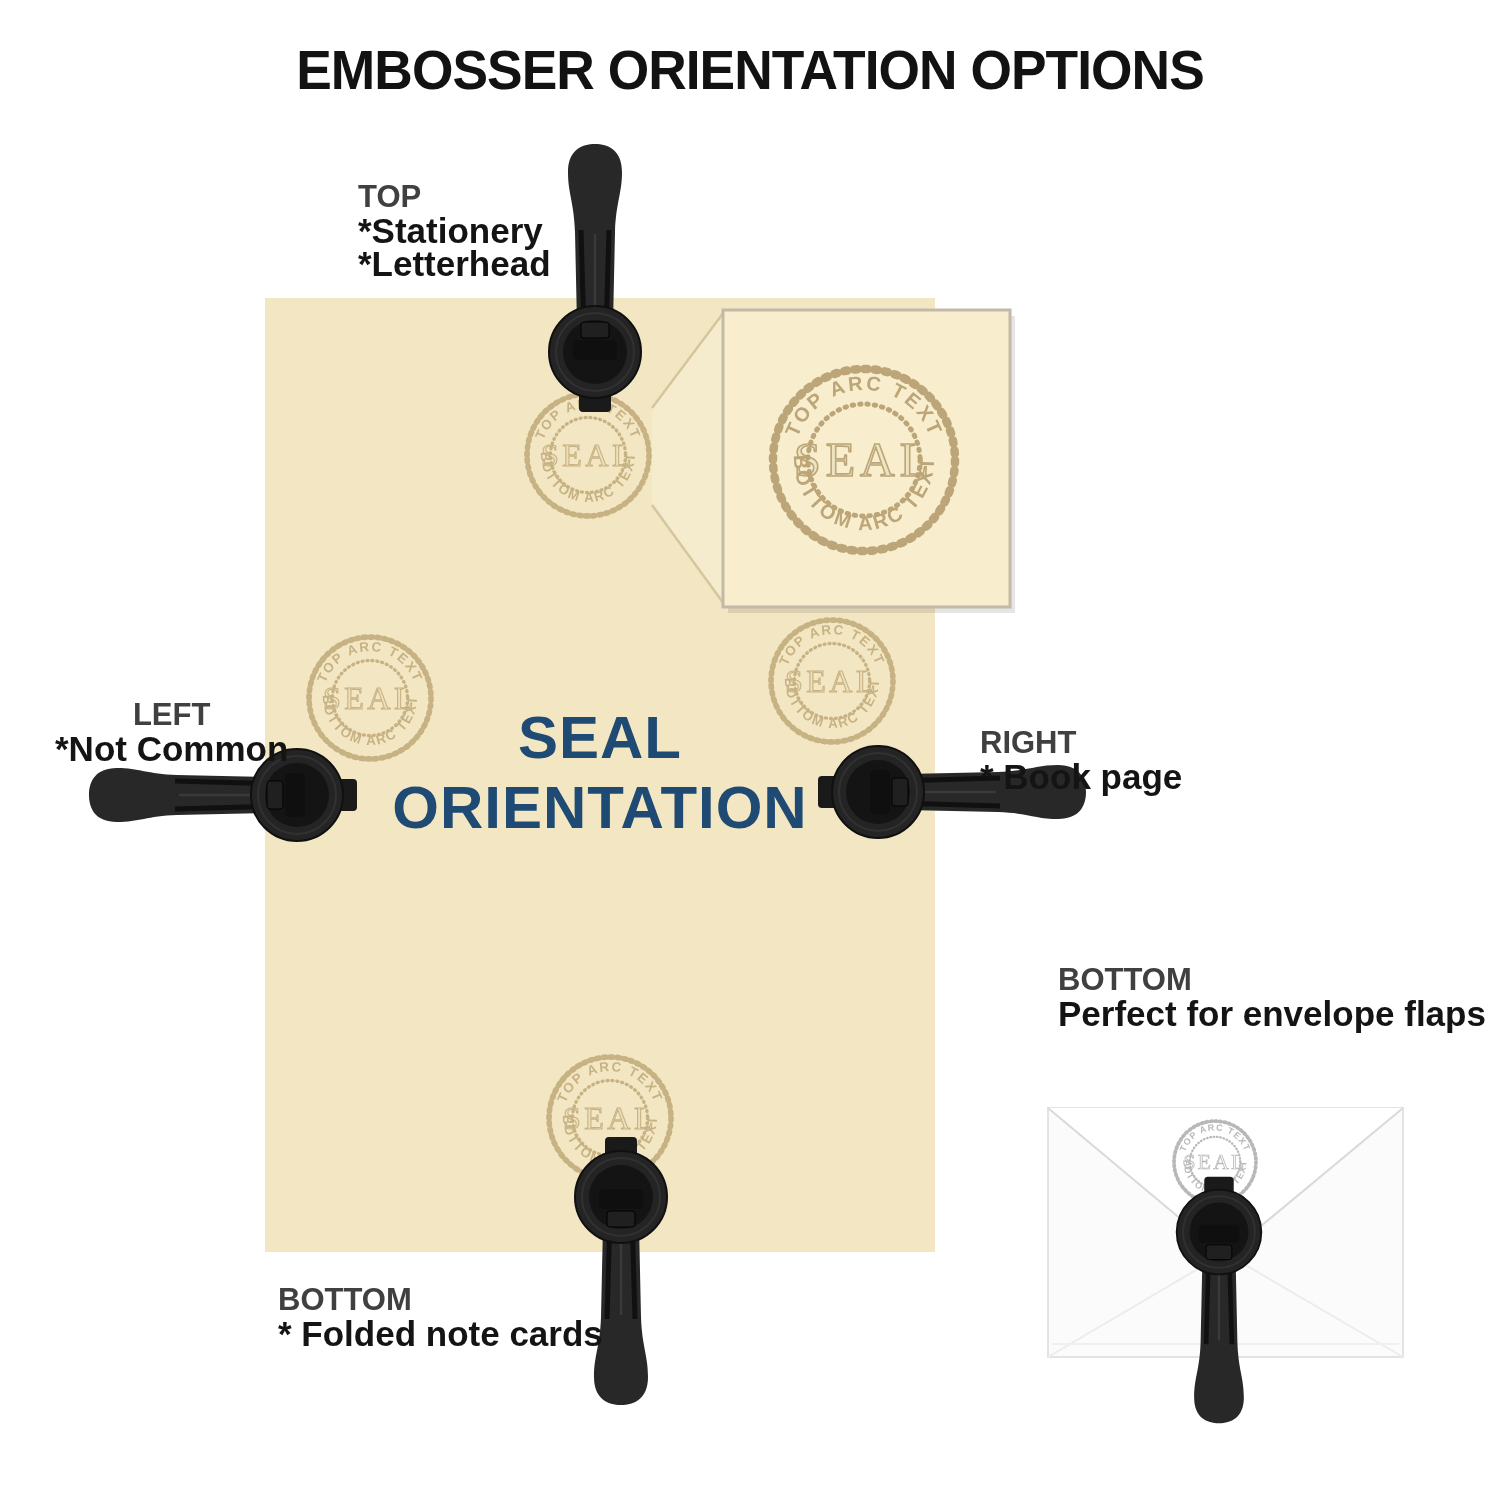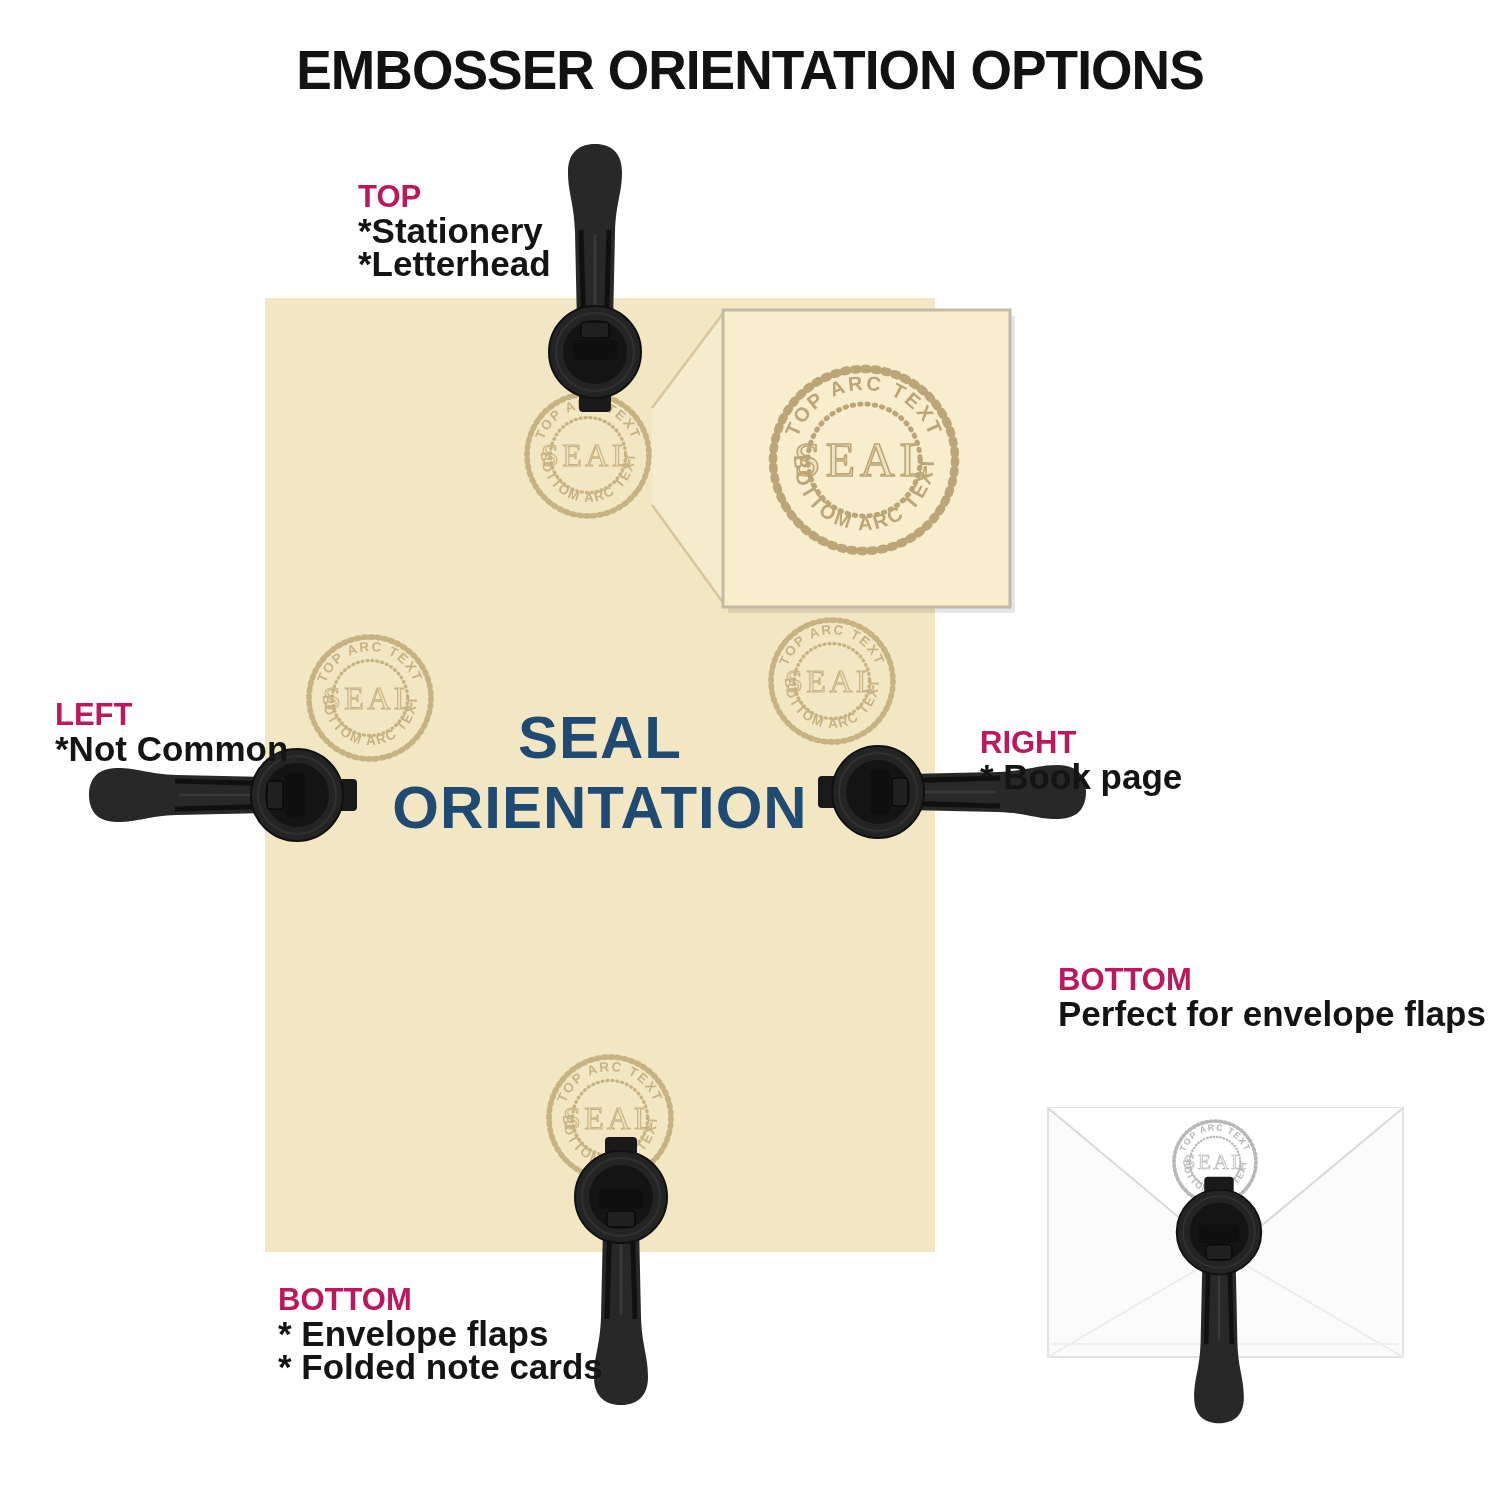--- a/index.html
+++ b/index.html
@@ -13,21 +13,21 @@
     letter-spacing:-1px; color:#121212; margin:0;
     transform:scaleX(0.97);
   }
   .paper {
     position:absolute; left:265px; top:298px; width:670px; height:954px;
     background:#f3e7c3;
   }
   .overlay { position:absolute; left:0; top:0; width:1500px; height:1500px; }
 
   .label-block { position:absolute; }
-  .label-heading { font-size:31px; font-weight:bold; color:#be185d; line-height:34px; }
+  .label-heading { font-size:31px; font-weight:bold; color:#404040; line-height:34px; }
   .label-item { font-size:35px; font-weight:bold; color:#141414; line-height:33px; }
 
   .center-text {
     position:absolute; left:265px; top:703px; width:670px;
     text-align:center; color:#1e4a74; font-weight:bold;
     font-size:60px; line-height:70px; letter-spacing:1px;
   }
 
   .seal-paper { color:#c4ae7f; opacity:0.92; }
   .seal-inset { color:#b9a274; opacity:0.95; }
@@ -107,33 +107,32 @@
     <use href="#embosserSym" transform="translate(621,1197) rotate(180)"></use>
     <use href="#embosserSym" transform="translate(1219,1232) rotate(180) scale(0.92)"></use>
   </svg>
 
   <div class="label-block" style="left:358px; top:180px;">
     <div class="label-heading">TOP</div>
     <div class="label-item">*Stationery</div>
     <div class="label-item">*Letterhead</div>
   </div>
 
-  <div class="label-block" style="left:55px; top:698px;">
+  <div class="label-block" style="left:55px; top:698px;text-align:center;">
     <div class="label-heading">LEFT</div>
     <div class="label-item">*Not Common</div>
   </div>
 
   <div class="label-block" style="left:980px; top:726px;">
     <div class="label-heading">RIGHT</div>
     <div class="label-item">* Book page</div>
   </div>
 
   <div class="label-block" style="left:278px; top:1283px;">
     <div class="label-heading">BOTTOM</div>
-    <div class="label-item">* Envelope flaps</div>
     <div class="label-item">* Folded note cards</div>
   </div>
 
   <div class="label-block" style="left:1058px; top:963px;">
     <div class="label-heading">BOTTOM</div>
     <div class="label-item">Perfect for envelope flaps</div>
   </div>
 
   <div class="center-text">
     <div>SEAL</div>

